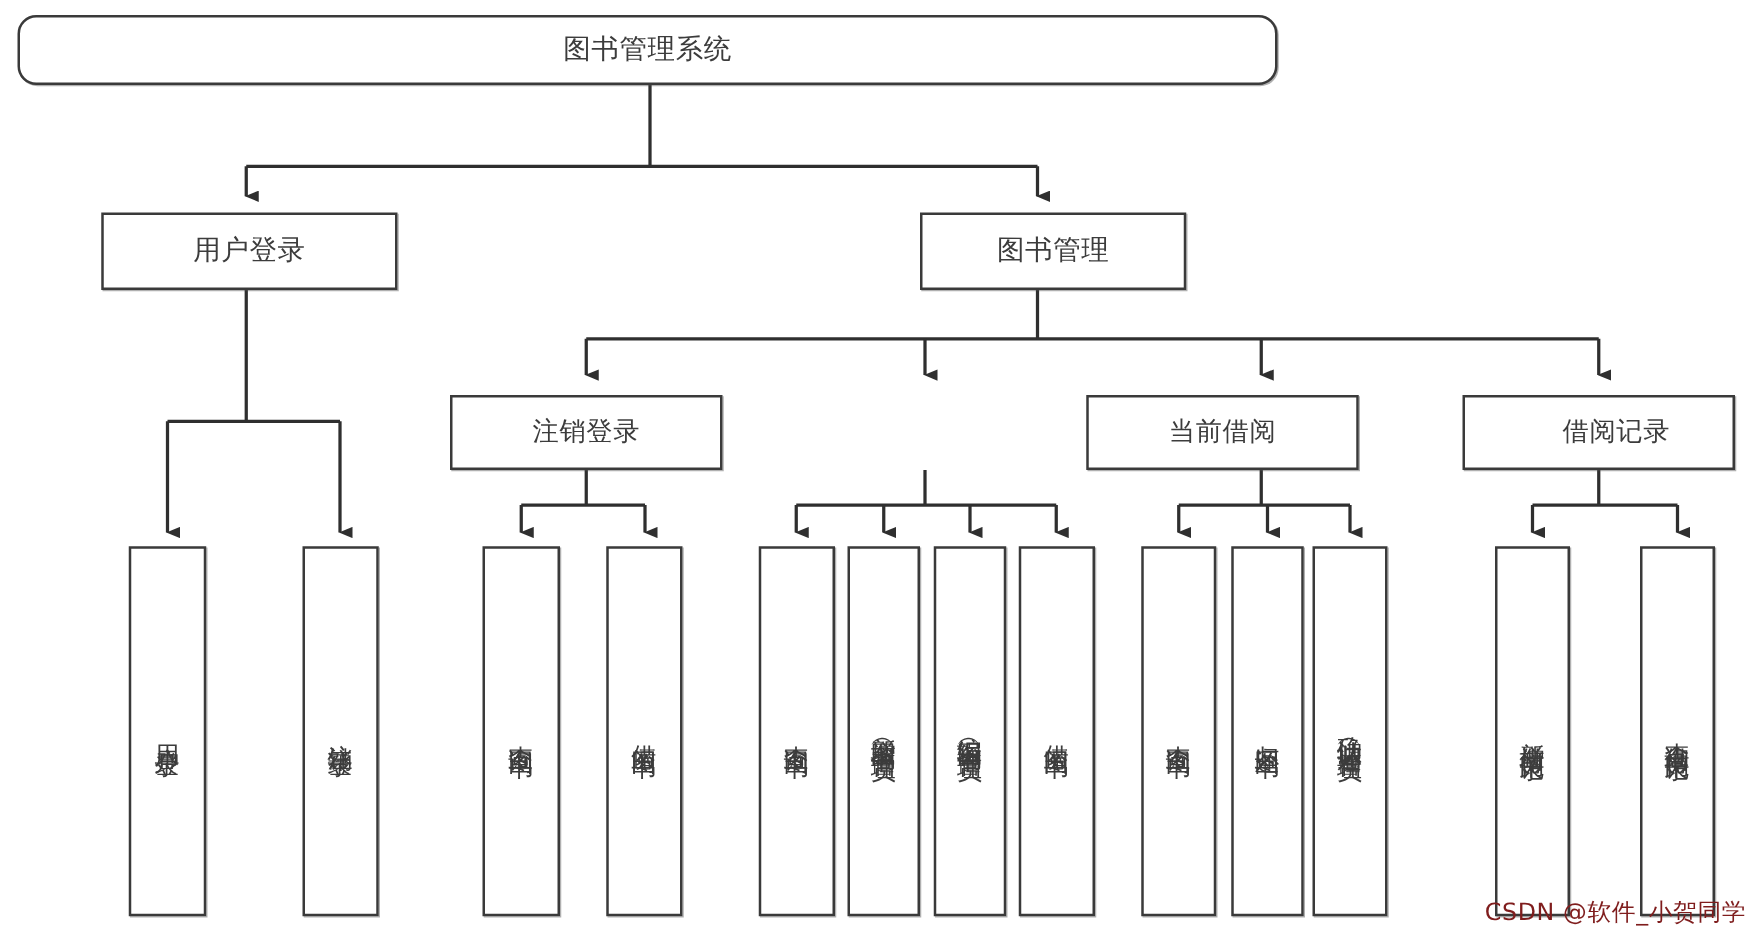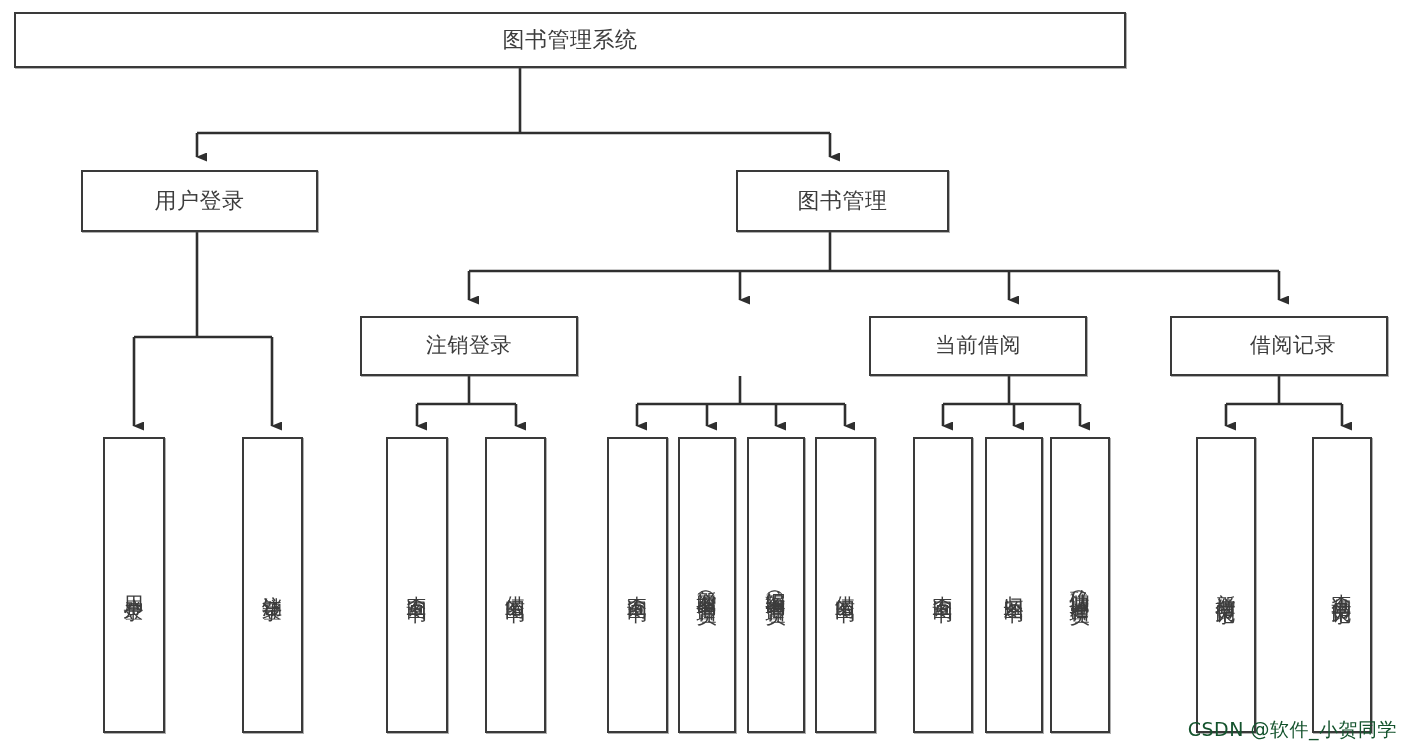--- a/index.html
+++ b/index.html
@@ -52,21 +52,21 @@
     line-height: 1;
   }
   .node.root .node-label { font-size: 22px; }
   .node.level2 .node-label { font-size: 22px; }
   .node.level3 .node-label { font-size: 21px; }
   #watermark {
     position: absolute;
     right: 8px;
     bottom: 4px;
     font-size: 19px;
-    color: #14532d;
+    color: #7f1d1d;
     white-space: nowrap;
     letter-spacing: 0.5px;
     user-select: none;
   }
 </style>
 </head>
 <body>
 
 <div id="diagram-root">
 
@@ -114,21 +114,21 @@
       <path d="M1014,404 L1014,426" marker-end="url(#arrow)"></path>
       <path d="M1080,404 L1080,426" marker-end="url(#arrow)"></path>
 
       <path d="M1279,376 L1279,404"></path>
       <path d="M1226,404 L1342,404"></path>
       <path d="M1226,404 L1226,426" marker-end="url(#arrow)"></path>
       <path d="M1342,404 L1342,426" marker-end="url(#arrow)"></path>
     </g>
   </svg>
 
-  <div class="node root" style="left:14px; top:12px; width:1112px; height:56px;">
+  <div class="node root" style="left:14px; top:12px; width:1008px; height:56px;border-radius:15px;">
     <span class="node-label">图书管理系统</span>
   </div>
 
   <div class="node level2" style="left:81px; top:170px; width:237px; height:62px;">
     <span class="node-label">用户登录</span>
   </div>
 
   <div class="node level2" style="left:736px; top:170px; width:213px; height:62px;">
     <span class="node-label">图书管理</span>
   </div>

